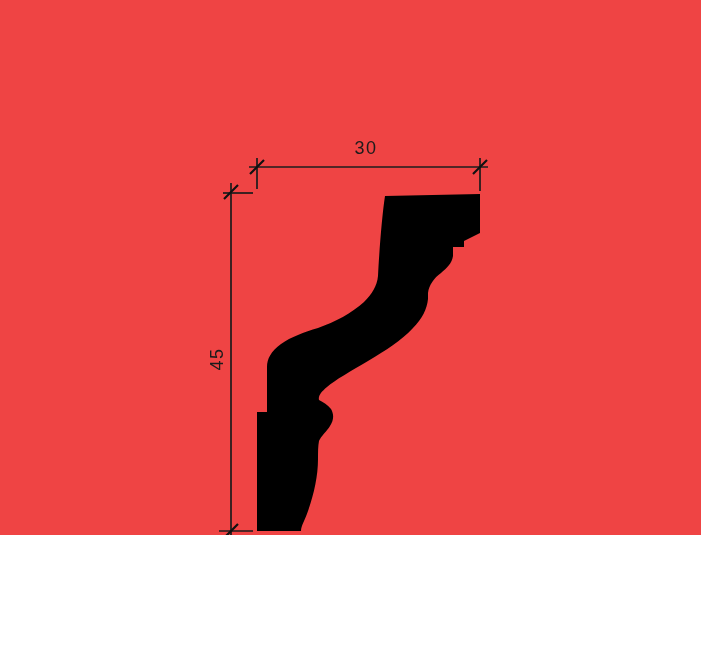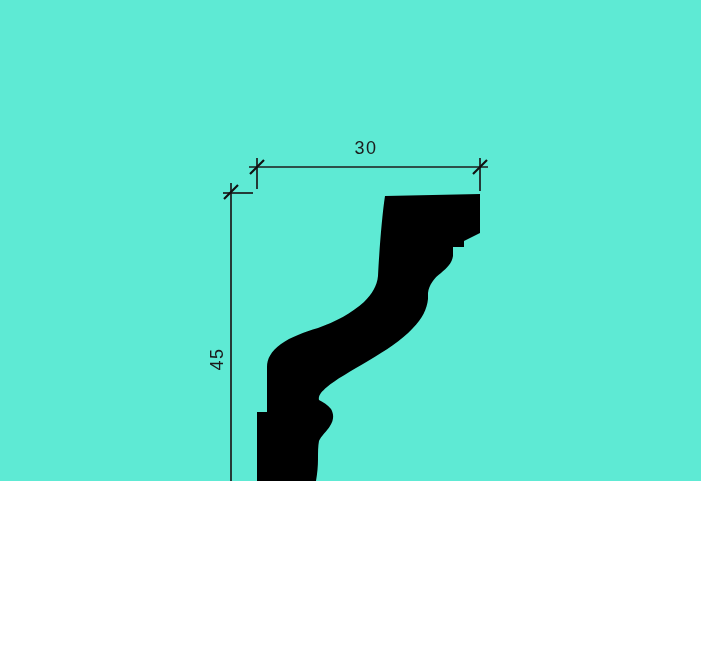--- a/index.html
+++ b/index.html
@@ -3,22 +3,22 @@
 <meta charset="utf-8">
 <style>
   html, body {
     margin: 0;
     padding: 0;
     background: #ffffff;
   }
   .canvas {
     position: relative;
     width: 701px;
-    height: 481px;
-    background: #5eead4;
+    height: 535px;
+    background: #ef4444;
     overflow: hidden;
     font-family: "Liberation Sans", sans-serif;
   }
   svg {
     position: absolute;
     top: 0;
     left: 0;
     display: block;
   }
   .dim-text {

